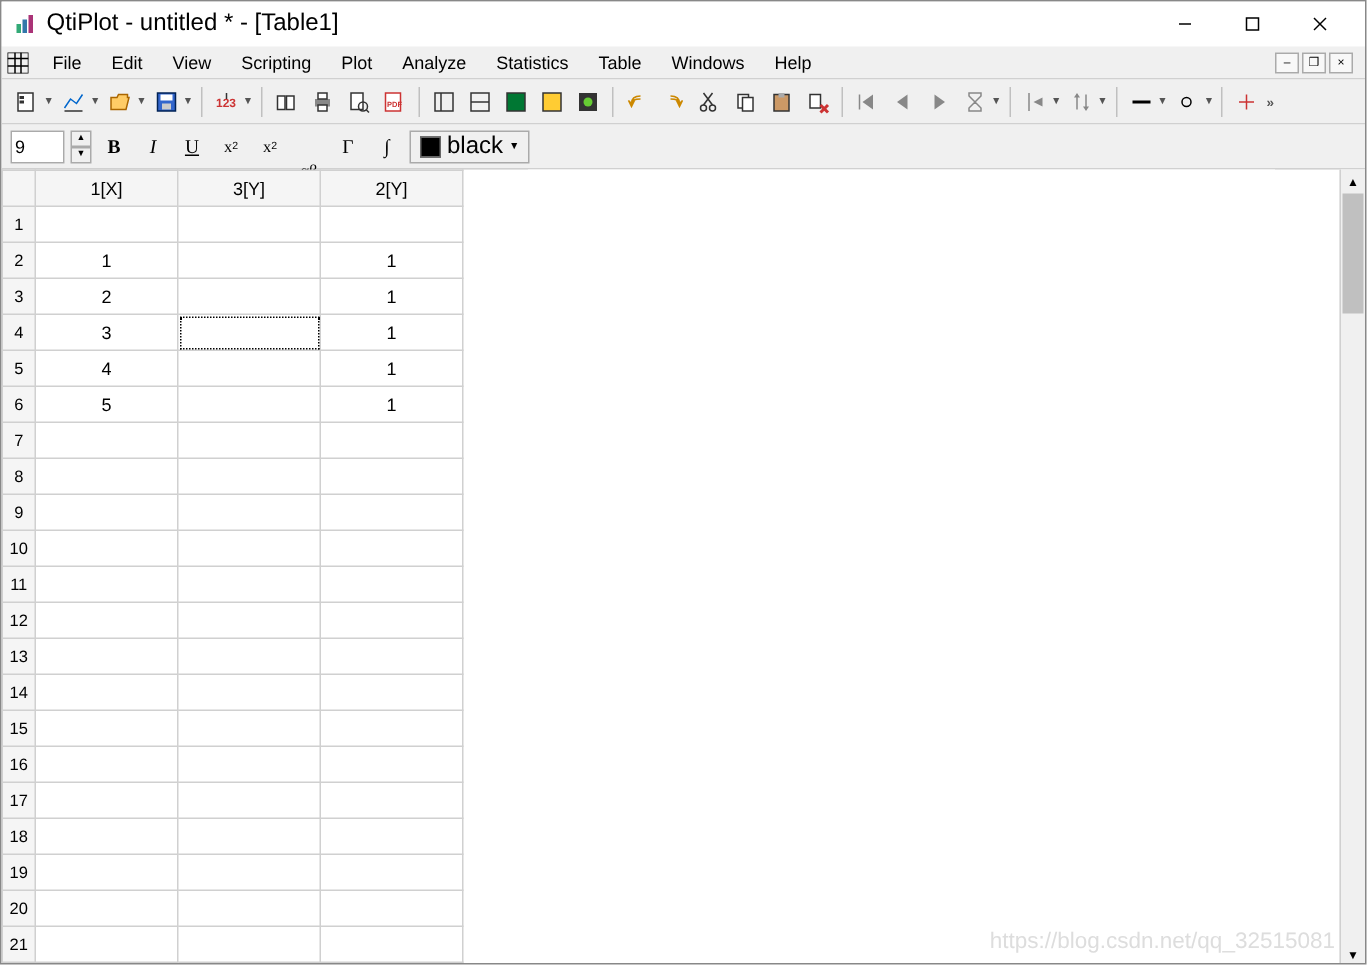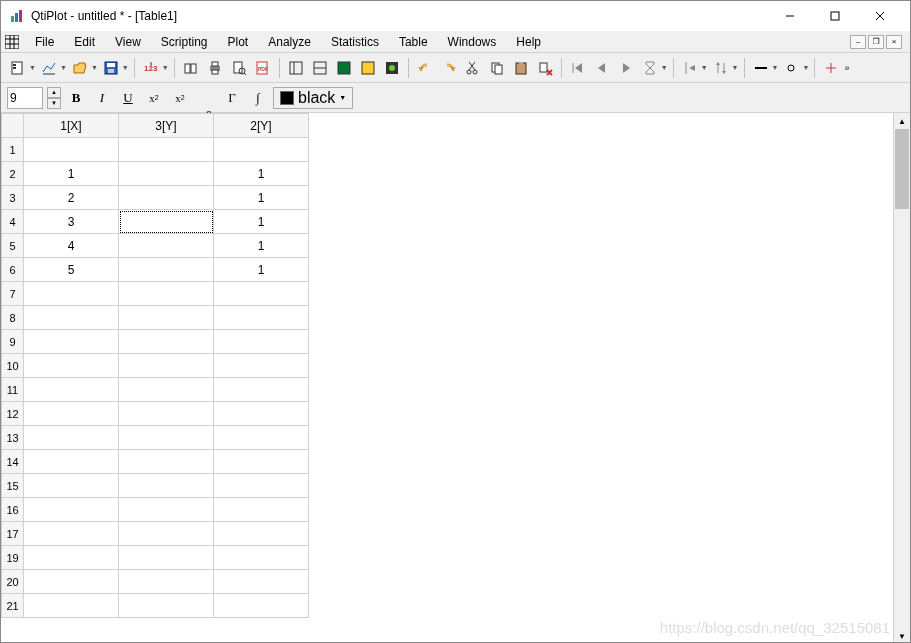--- a/index.html
+++ b/index.html
@@ -1,19 +1,19 @@
 <!DOCTYPE html>
 <html><head>
 <meta charset="utf-8">
 <style>
 * { box-sizing: border-box; margin: 0; padding: 0; font-family: "Segoe UI", Tahoma, sans-serif; }
 body { background: #fff; width: 911px; height: 643px; overflow: hidden; position: relative; border: 1px solid #888; }
 .titlebar { height: 30px; display: flex; align-items: center; padding: 0 8px; background: #fff; }
 .titlebar .icon { width: 16px; height: 16px; margin-right: 6px; }
-.titlebar .title { font-size: 12px; flex: 1; color: #000; }
+.titlebar .title { font-size: 16px; flex: 1; color: #000; }
 .winbtns { display: flex; }
 .winbtn { width: 45px; height: 28px; display: flex; align-items: center; justify-content: center; cursor: pointer; }
 .menubar { height: 22px; display: flex; align-items: center; padding: 0 4px; background: #f0f0f0; border-bottom: 1px solid #d0d0d0; }
 .menubar .app-icon { width: 14px; height: 14px; margin-right: 6px; }
 .menu-item { font-size: 12px; padding: 2px 10px; cursor: pointer; text-align: right; }
 .mdi-btns { margin-left: auto; display: flex; gap: 2px; padding-right: 4px; }
 .mdi-btn { width: 16px; height: 14px; border: 1px solid #aaa; background: #f8f8f8; font-size: 8px; display: flex; align-items: center; justify-content: center; cursor: pointer; }
 .toolbar { height: 30px; display: flex; align-items: center; padding: 2px 6px; background: #f0f0f0; border-bottom: 1px solid #d0d0d0; gap: 2px; font-weight: bold; }
 .tb-btn { width: 22px; height: 22px; display: flex; align-items: center; justify-content: center; cursor: pointer; border: 1px solid transparent; }
 .tb-sep { width: 1px; height: 20px; background: #c0c0c0; margin: 0 3px; }
@@ -428,20 +428,26 @@
             <td class="data-cell"></td>
             <td class="data-cell"></td>
           </tr>
           <tr>
             <td class="row-header">17</td>
             <td class="data-cell"></td>
             <td class="data-cell"></td>
             <td class="data-cell"></td>
           </tr>
           <tr>
+            <td class="row-header">18</td>
+            <td class="data-cell"></td>
+            <td class="data-cell"></td>
+            <td class="data-cell"></td>
+          </tr>
+          <tr>
             <td class="row-header">19</td>
             <td class="data-cell"></td>
             <td class="data-cell"></td>
             <td class="data-cell"></td>
           </tr>
           <tr>
             <td class="row-header">20</td>
             <td class="data-cell"></td>
             <td class="data-cell"></td>
             <td class="data-cell"></td>

